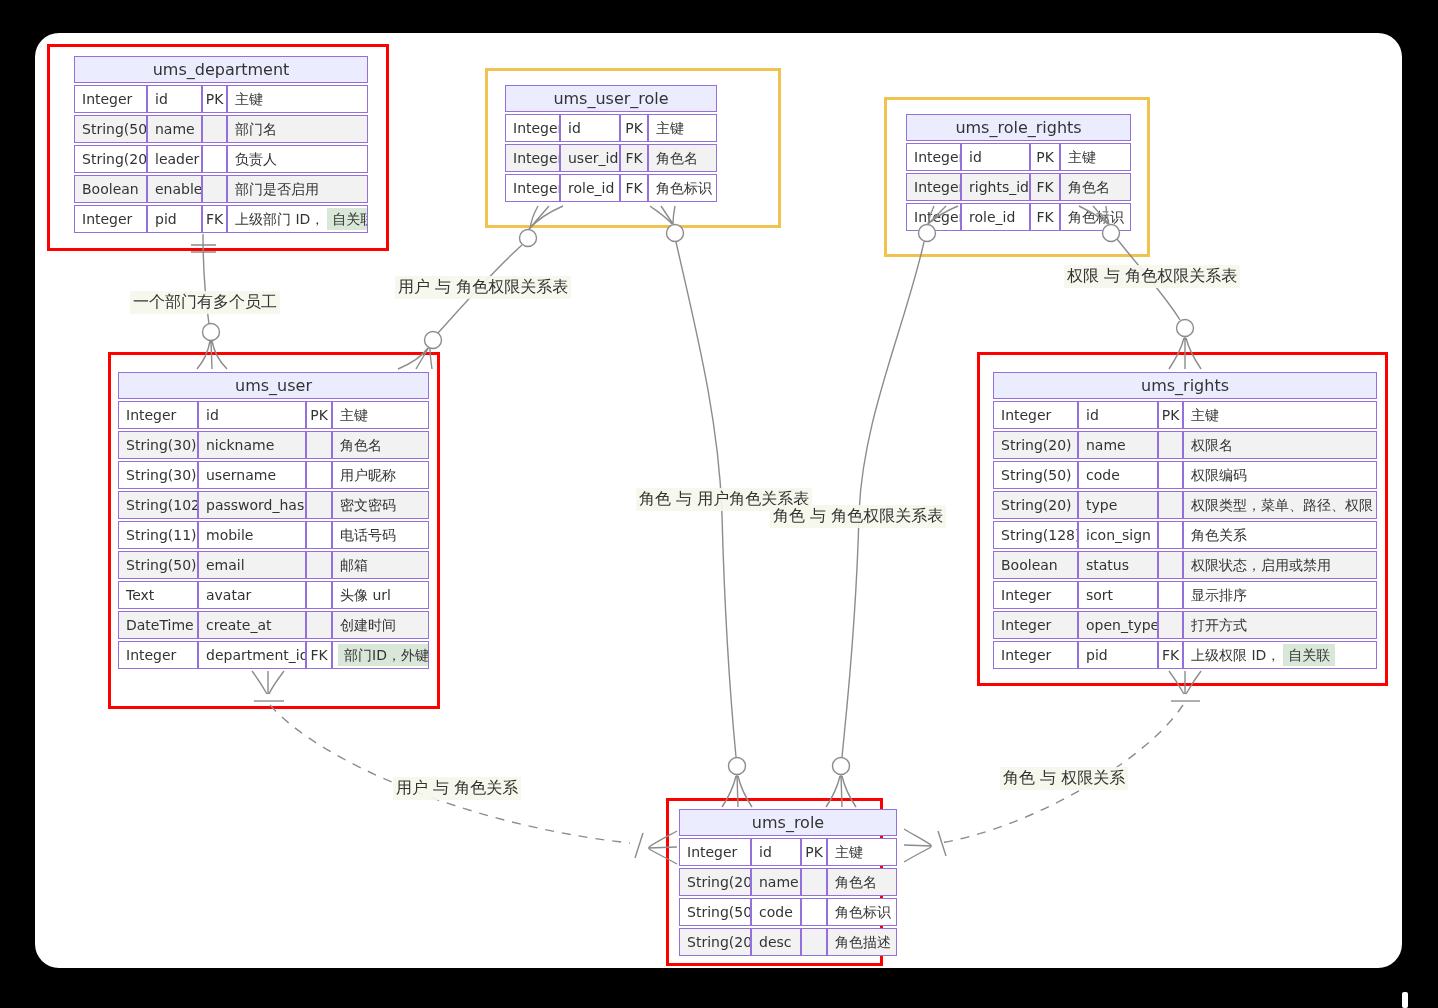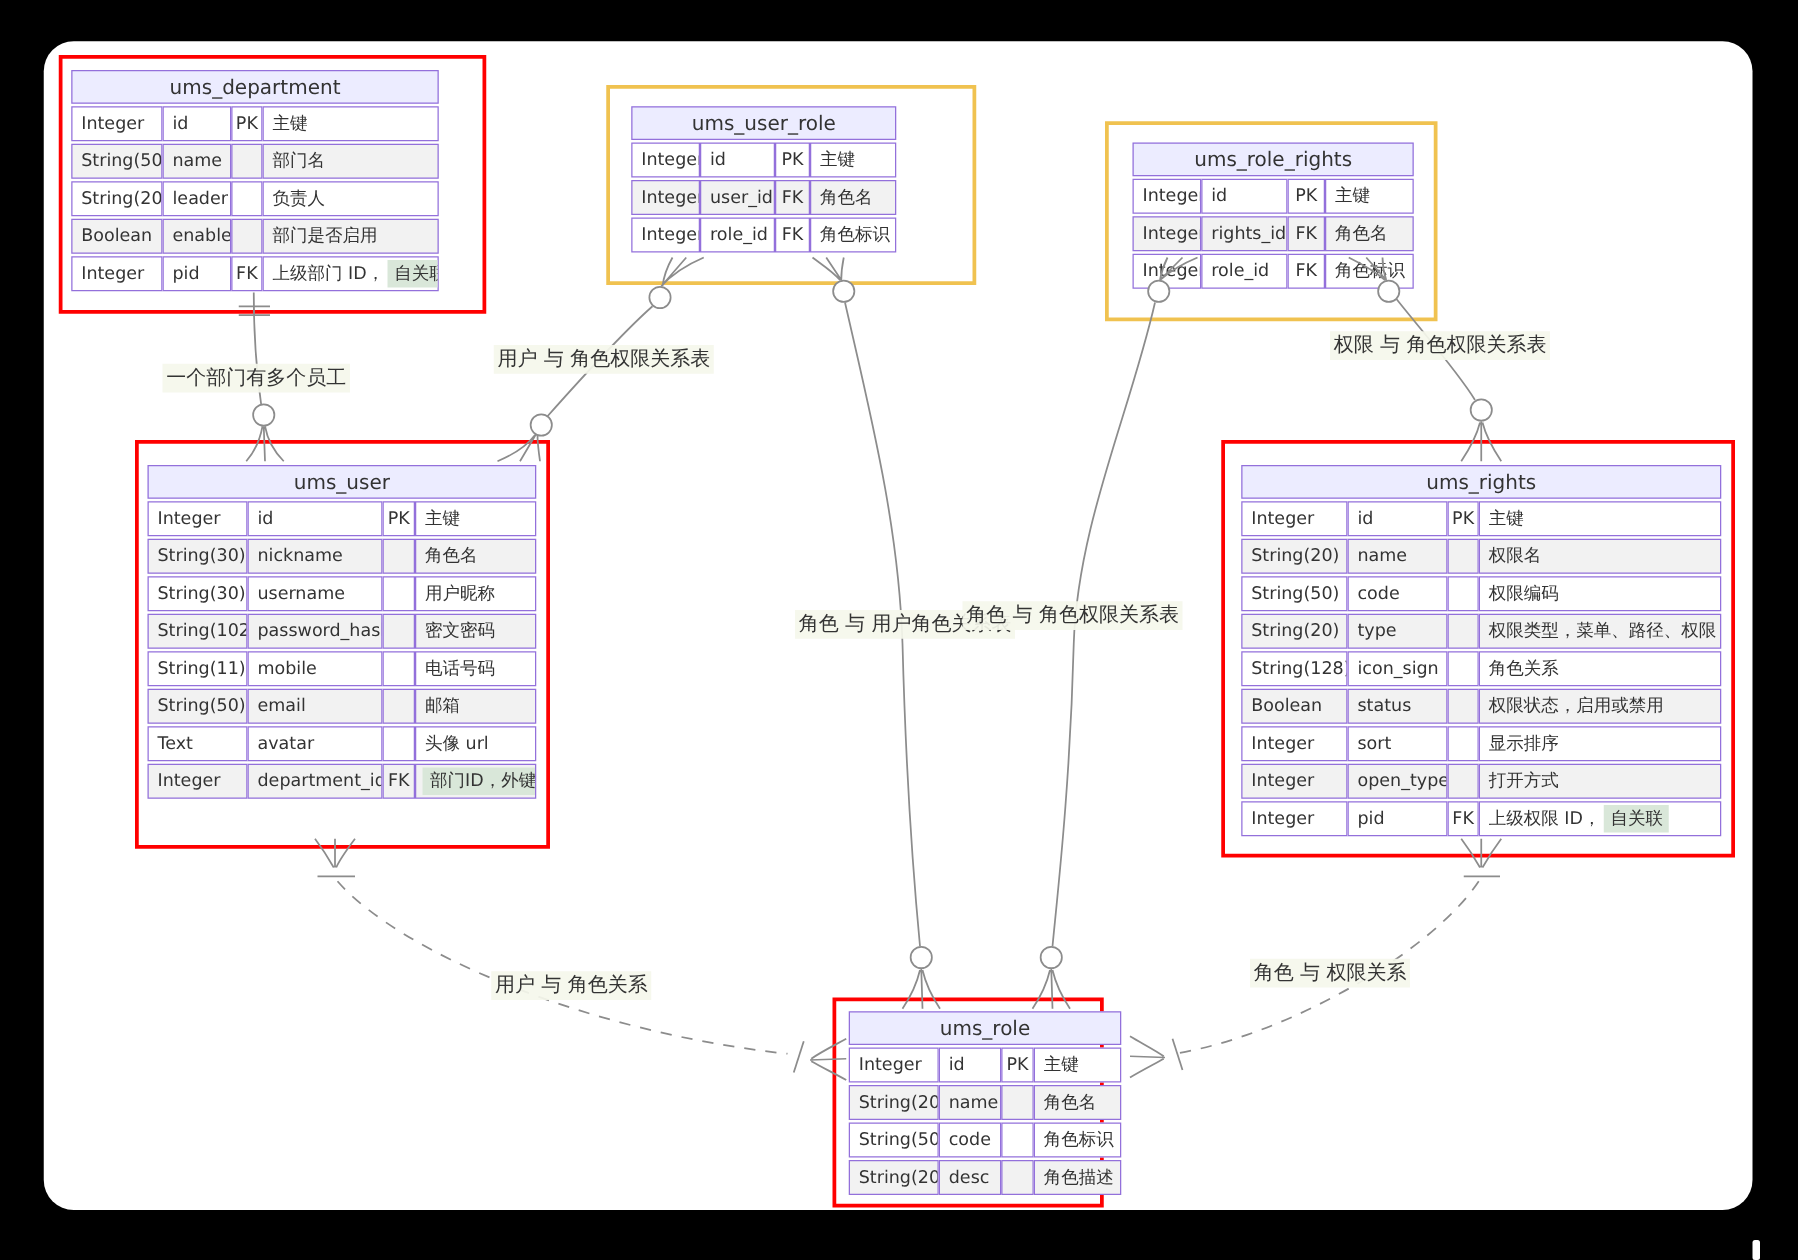--- a/index.html
+++ b/index.html
@@ -55,21 +55,21 @@
     position:absolute;left:1402px;top:992px;width:6px;height:16px;
     background:#fff;border-radius:2px;z-index:2;
   }
 </style>
 </head>
 <body>
 
 <div id="panel"></div>
 <div id="artifact"></div>
 
-<div class="tframe red" style="left:47px;top:44px;width:342px;padding:7px 7px 13px 7px;">
+<div class="tframe red" style="left:47px;top:44px;width:342px;padding:7px 7px 13px 24px;">
   <table class="etable" style="width:294px;">
     <colgroup>
         <col style="width:73px">
         <col style="width:55px">
         <col style="width:25px">
         <col style="width:141px">
       </colgroup>
     <thead>
         <tr>
           <th colspan="4">ums_department</th>
@@ -232,20 +232,26 @@
           <td></td>
           <td>邮箱</td>
         </tr>
         <tr>
           <td>Text</td>
           <td>avatar</td>
           <td></td>
           <td>头像 url</td>
         </tr>
         <tr>
+          <td>DateTime</td>
+          <td>create_at</td>
+          <td></td>
+          <td>创建时间</td>
+        </tr>
+        <tr>
           <td>Integer</td>
           <td>department_id</td>
           <td>FK</td>
           <td><span class="mark full">部门ID，外键</span></td>
         </tr>
       </tbody>
   </table>
 </div>
 
 <div class="tframe red" style="left:977px;top:352px;width:411px;padding:15px 24px 12px 13px;">
@@ -359,21 +365,21 @@
           <td>角色描述</td>
         </tr>
       </tbody>
   </table>
 </div>
 
 <div class="rel-label" style="left:130px;top:291px;">一个部门有多个员工</div>
 <div class="rel-label" style="left:395px;top:276px;">用户 与 角色权限关系表</div>
 <div class="rel-label" style="left:1064px;top:265px;">权限 与 角色权限关系表</div>
 <div class="rel-label" style="left:636px;top:488px;">角色 与 用户角色关系表</div>
-<div class="rel-label" style="left:770px;top:481px;">角色 与 角色权限关系表</div>
+<div class="rel-label" style="left:770px;top:505px;">角色 与 角色权限关系表</div>
 <div class="rel-label" style="left:393px;top:777px;">用户 与 角色关系</div>
 <div class="rel-label" style="left:1000px;top:767px;">角色 与 权限关系</div>
 
 <svg id="wires" width="1438" height="1008" viewBox="0 0 1438 1008">
 
   <g>
     <path d="M203,234 C203,270 205,296 209,324"></path>
     <path d="M191,245 L216,245 M191,252 L216,252"></path>
     <circle cx="211" cy="332" r="8.5"></circle>
     <path d="M197,369 C204,361 208,352 210,341 M211,341 L212,369 M227,369 C219,361 214,352 212,341"></path>

